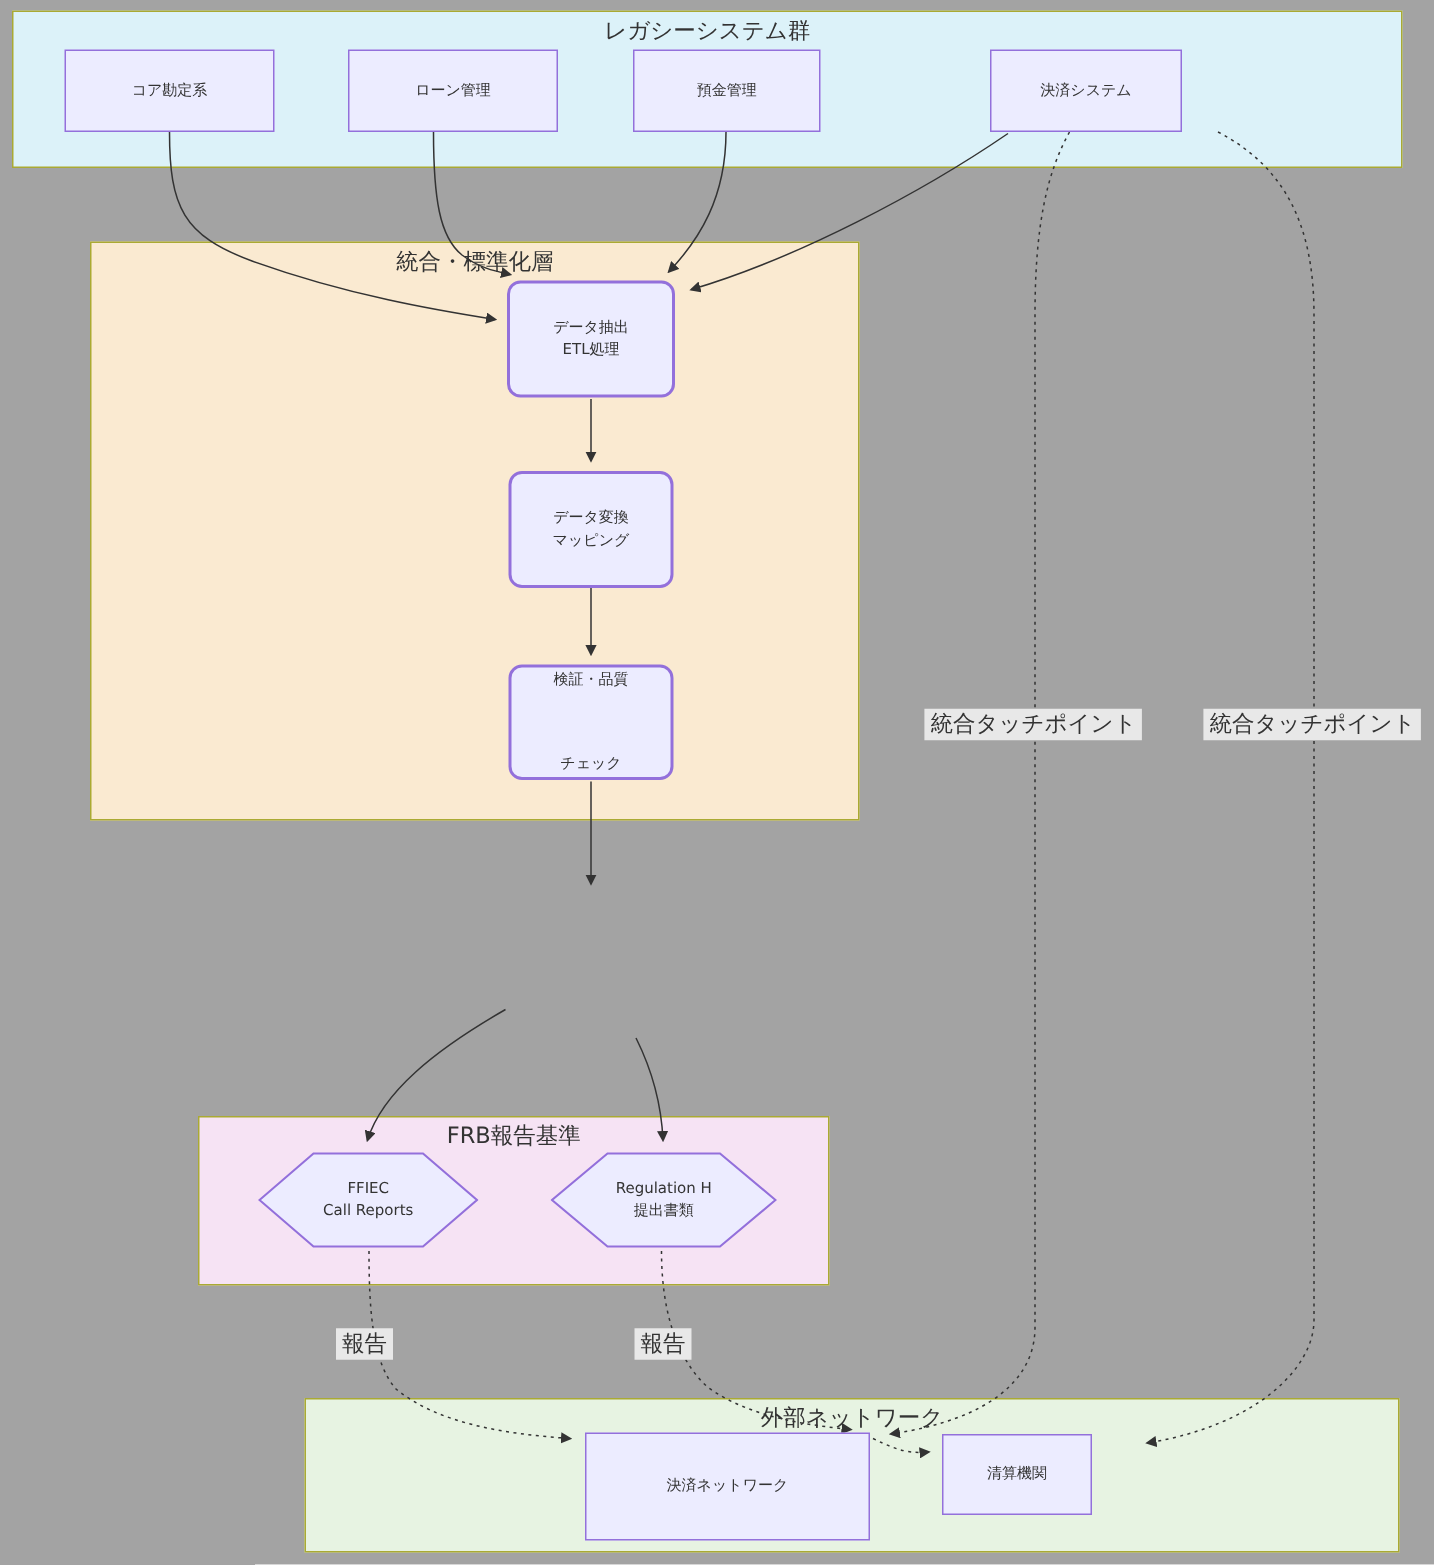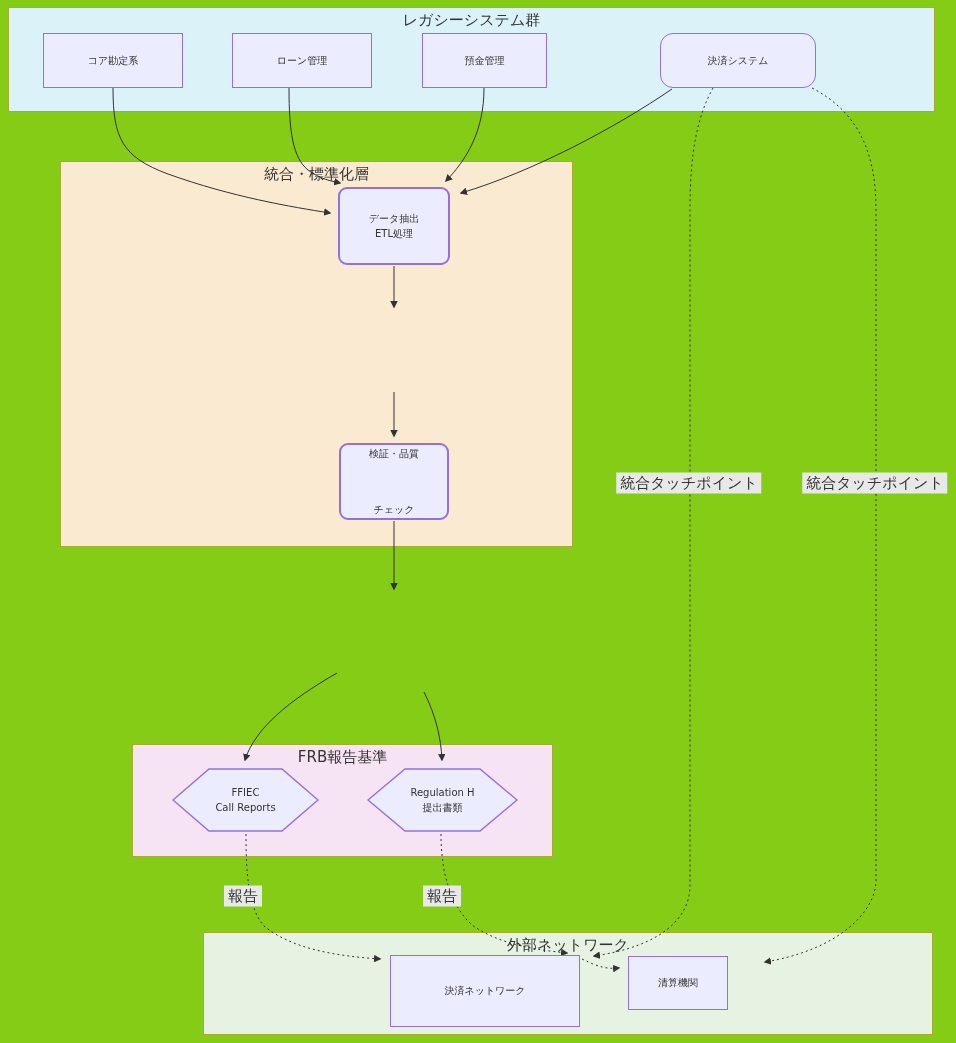--- a/index.html
+++ b/index.html
@@ -1,17 +1,17 @@
 <!DOCTYPE html>
 <html style="--text-color: #333333; --edge-color: #333333; --node-fill: #ececff; --node-border: #9370db; --cluster-border: #aaaa33; --legacy-fill: #dcf2f9; --integration-fill: #faead1; --frb-fill: #f6e3f4; --external-fill: #e7f3e2; --cylinder-fill: #f9dcea; --label-bg: #e8e8e8;"><head>
 <meta charset="utf-8">
 <style>
   html,body{margin:0;padding:0;background:#ffffff;}
   body{font-family:"DejaVu Sans","Liberation Sans",sans-serif;color:var(--text-color,#333);}
-  .canvas{position:relative;width:956px;height:1043px;background:#84cc16;overflow:hidden;}
+  .canvas{position:relative;width:956px;height:1043px;background:#a3a3a3;overflow:hidden;}
 
   .cluster{position:absolute;border:1px solid var(--cluster-border,#aaaa33);box-sizing:border-box;}
   .cluster-label{position:absolute;top:3px;left:0;right:0;text-align:center;font-size:15px;color:var(--text-color,#333);}
   .cluster.legacy{background:var(--legacy-fill,#dcf2f9);}
   .cluster.integration{background:var(--integration-fill,#faead1);}
   .cluster.frb{background:var(--frb-fill,#f6e3f4);}
   .cluster.external{background:var(--external-fill,#e7f3e2);}
 
   svg.edges{position:absolute;left:0;top:0;width:956px;height:1043px;pointer-events:none;}
   .edge{fill:none;stroke:var(--edge-color,#333);stroke-width:1;}
@@ -71,27 +71,31 @@
 
   <div class="node rect" style="left:43px;top:33px;width:140px;height:55px;">
     <span>コア勘定系</span>
   </div>
   <div class="node rect" style="left:232px;top:33px;width:140px;height:55px;">
     <span>ローン管理</span>
   </div>
   <div class="node rect" style="left:422px;top:33px;width:125px;height:55px;">
     <span>預金管理</span>
   </div>
-  <div class="node rect" style="left:660px;top:33px;width:156px;height:55px;border-radius:13px;">
+  <div class="node rect" style="left:660px;top:33px;width:128px;height:55px;">
     <span>決済システム</span>
   </div>
 
   <div class="node rounded" style="left:338px;top:187px;width:112px;height:78px;">
     <span>データ抽出</span>
     <span>ETL処理</span>
+  </div>
+  <div class="node rounded" style="left:339px;top:314px;width:110px;height:78px;">
+    <span>データ変換</span>
+    <span>マッピング</span>
   </div>
   <div class="node rounded" style="left:339px;top:443px;width:110px;height:77px;gap:41px;">
     <span>検証・品質</span>
     <span>チェック</span>
   </div>
 
 
   <div class="node shape hex" style="left:172px;top:768px;width:147px;height:64px;">
     <svg width="147" height="64" viewBox="0 0 147 64">
       <polygon points="37,1 110,1 146,32 110,63 37,63 1,32" fill="var(--node-fill,#ececff)" stroke="var(--node-border,#9370db)" stroke-width="1.4"></polygon>

